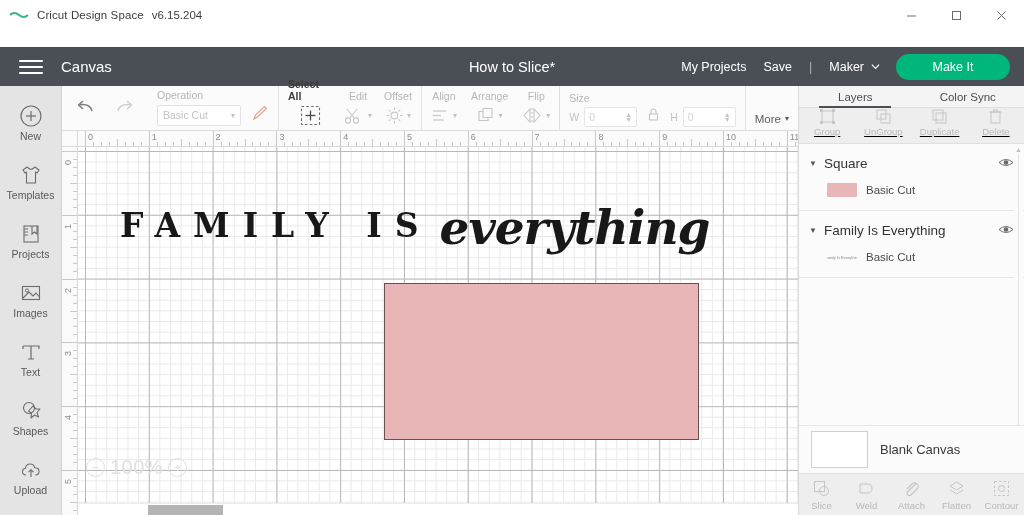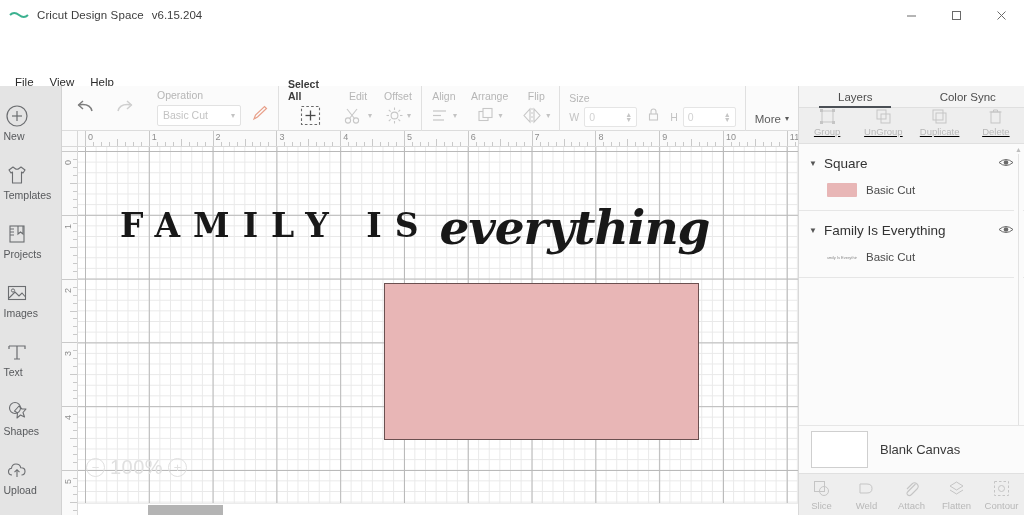--- a/index.html
+++ b/index.html
@@ -71,21 +71,21 @@
 
   
   .sidebar {
     position: absolute; top: 86px; left: 0; width: 62px; height: 429px;
     background: #e4e4e4; border-right: 1px solid #d2d2d2;
     display: flex; flex-direction: column; align-items: center;
     padding-top: 7px;
   }
   .sb-item {
     width: 54px; height: 59px; display: flex; flex-direction: column;
-    align-items: flex-start; justify-content: center; gap: 1px;
+    align-items: center; justify-content: center; gap: 1px;
   }
   .sb-icon { width: 26px; height: 26px; display: flex; align-items: center; justify-content: center; }
   .sb-label { font-size: 10.5px; color: #57595c; }
 
   
   .toolbar {
     position: absolute; top: 86px; left: 62px; width: 736px; height: 45px;
     background: #fbfbfb; border-bottom: 1px solid #dcdcdc;
     display: flex; align-items: center;
   }
@@ -292,20 +292,41 @@
       </div>
     </div>
   </div>
 
   <div class="menubar">
     <span class="menuitem">File</span>
     <span class="menuitem">View</span>
     <span class="menuitem">Help</span>
   </div>
 
+  <div class="header">
+    <div class="hamburger">
+        <i></i>
+        <i></i>
+        <i></i>
+      </div>
+    <span class="h-canvas">Canvas</span>
+    <span class="h-title">How to Slice*</span>
+    <div class="h-right">
+      <span class="h-link">My Projects</span>
+      <span class="h-link">Save</span>
+      <span class="h-sep">|</span>
+      <span class="h-maker">
+        <span>Maker</span>
+        <svg class="chev" viewBox="0 0 10 10">
+            <path d="M1 3 L5 7 L9 3" stroke="#fff" stroke-width="1.3" fill="none"></path>
+          </svg>
+      </span>
+      <span class="makeit">Make It</span>
+    </div>
+  </div>
 
   <div class="sidebar">
     <div class="sb-item">
       <span class="sb-icon">
         <svg width="24" height="24" viewBox="0 0 24 24">
             <circle cx="12" cy="12" r="10" stroke="#6b6d70" stroke-width="1.2" fill="none"></circle>
             <line x1="12" y1="7" x2="12" y2="17" stroke="#6b6d70" stroke-width="1.2"></line>
             <line x1="7" y1="12" x2="17" y2="12" stroke="#6b6d70" stroke-width="1.2"></line>
           </svg>
       </span>

